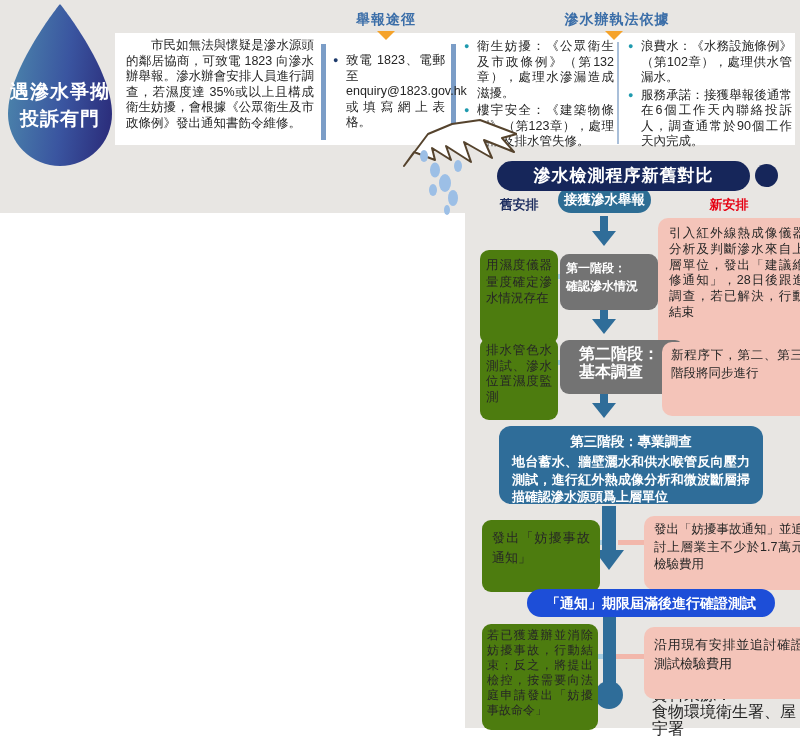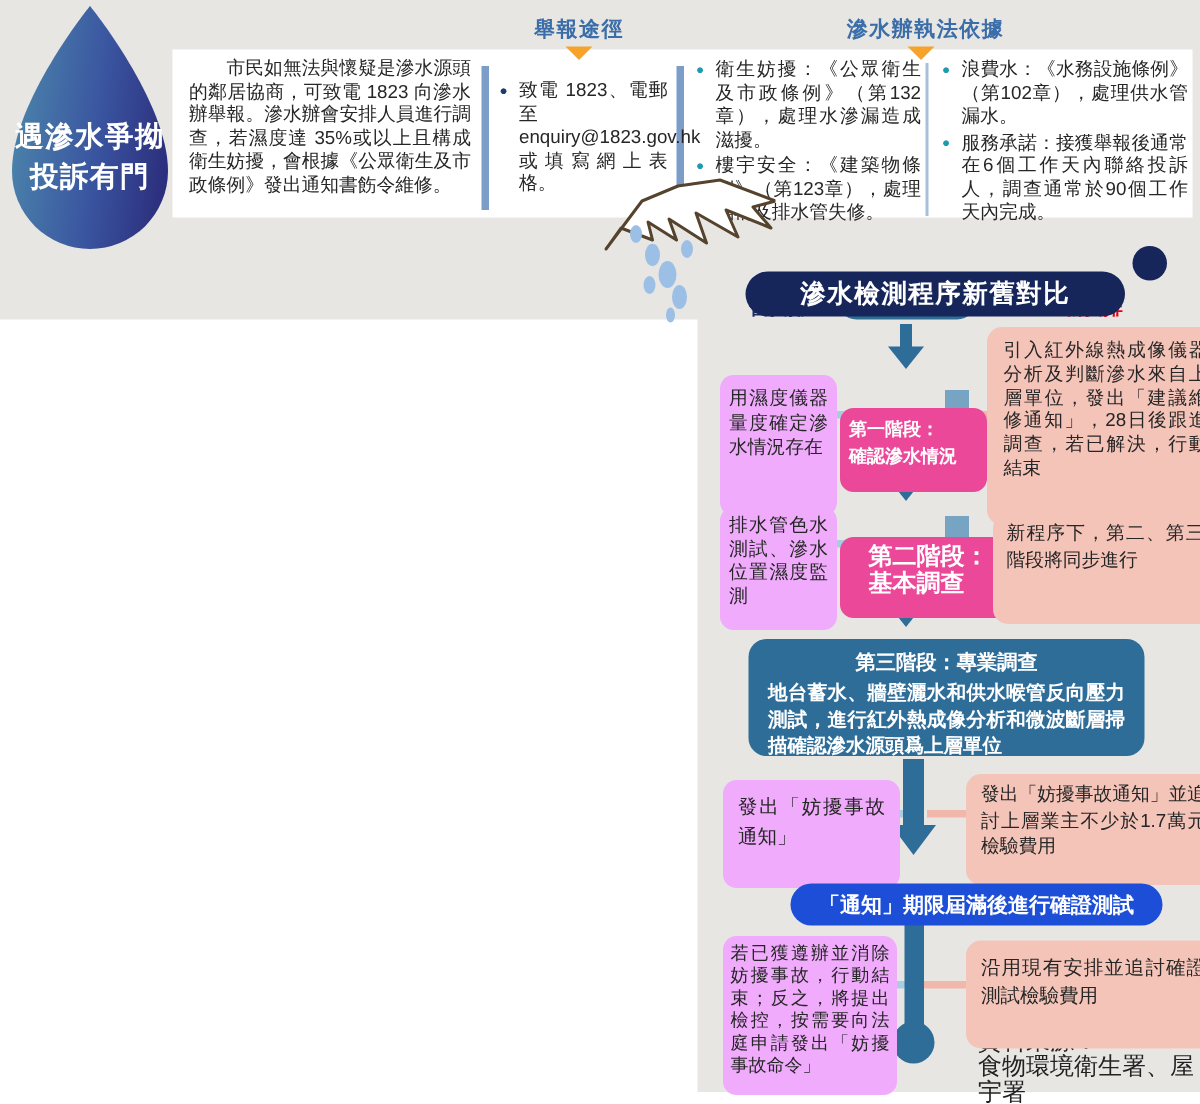--- a/index.html
+++ b/index.html
@@ -17,29 +17,29 @@
   .col-header{position:absolute;font-size:14px;font-weight:bold;color:#3b6ea8;text-align:center;letter-spacing:1px;}
   .tri-down{position:absolute;width:0;height:0;border-left:9px solid transparent;border-right:9px solid transparent;border-top:9px solid #f5a32b;}
   .bullet-item{position:relative;padding-left:13px;margin-bottom:2px;}
   .bullet-dot{position:absolute;left:0;top:0;font-size:9px;line-height:15px;}
   .dot-navy{color:#1d3a6b;}
   .dot-teal{color:#1f9aae;}
   
   .drop-svg{position:absolute;left:6px;top:2px;}
   .drop-title{position:absolute;left:10px;top:78px;width:100px;text-align:center;color:#fff;font-size:19px;font-weight:bold;line-height:27px;white-space:pre-line;letter-spacing:1px;}
   
-  .title-bar{position:absolute;left:497px;top:161px;width:253px;height:30px;background:#16265a;border-radius:15px;color:#fff;font-weight:bold;font-size:17px;text-align:center;line-height:30px;letter-spacing:1px;z-index:4;margin-top:20px;}
+  .title-bar{position:absolute;left:497px;top:161px;width:253px;height:30px;background:#16265a;border-radius:15px;color:#fff;font-weight:bold;font-size:17px;text-align:center;line-height:30px;letter-spacing:1px;z-index:4;}
   .title-dot{position:absolute;left:755px;top:164px;width:23px;height:23px;background:#16265a;border-radius:50%;z-index:4;}
   .crack-svg{position:absolute;left:402px;top:118px;z-index:6;}
   .lbl-old{position:absolute;left:488px;top:196px;width:62px;font-size:13px;font-weight:bold;color:#1c2c5e;text-align:center;}
   .lbl-new{position:absolute;left:700px;top:196px;width:58px;font-size:13px;font-weight:bold;color:#e60012;text-align:center;}
   .start-pill{position:absolute;left:558px;top:187px;width:93px;height:26px;background:#2d6d94;border-radius:13px;color:#fff;font-size:13.5px;font-weight:bold;text-align:center;line-height:26px;}
-  .oldbox{position:absolute;background:#f0abfc;border-radius:9px;color:#262626;text-align:justify;z-index:3;}
+  .oldbox{position:absolute;background:#4d7c0f;border-radius:9px;color:#262626;text-align:justify;z-index:3;}
   .newbox{position:absolute;background:#f4c4b9;border-radius:10px;color:#262626;text-align:justify;z-index:3;}
-  .stagebox{position:absolute;background:#ec4899;border-radius:9px;color:#fff;font-weight:bold;white-space:pre-line;z-index:3;margin-top:18px;}
+  .stagebox{position:absolute;background:#737373;border-radius:9px;color:#fff;font-weight:bold;white-space:pre-line;z-index:3;}
   .stagetab{position:absolute;background:#77a4c3;z-index:2;}
   .conn-blue{position:absolute;height:5px;background:#a6cde2;z-index:1;}
   .conn-pink{position:absolute;height:5px;background:#f2b7ab;z-index:1;}
   .arrow-svg{position:absolute;z-index:2;}
   .stage3-box{position:absolute;left:499px;top:426px;width:264px;height:78px;background:#2f6d99;border-radius:12px;color:#fff;z-index:3;}
   .stage3-title{font-size:13.5px;font-weight:bold;text-align:center;margin:7px 0 2px 0;}
   .stage3-body{font-size:13px;font-weight:bold;line-height:17.5px;text-align:justify;padding:0 13px;}
   .confirm-bar{position:absolute;left:527px;top:589px;width:248px;height:28px;background:#1d4ed8;border-radius:14px;color:#fff;font-size:14px;font-weight:bold;text-align:center;line-height:28px;z-index:3;}
   .vline{position:absolute;left:603px;top:615px;width:13px;height:74px;background:#2f6d99;z-index:2;}
   .end-dot{position:absolute;left:595px;top:681px;width:28px;height:28px;background:#2f6d99;border-radius:50%;z-index:2;}

